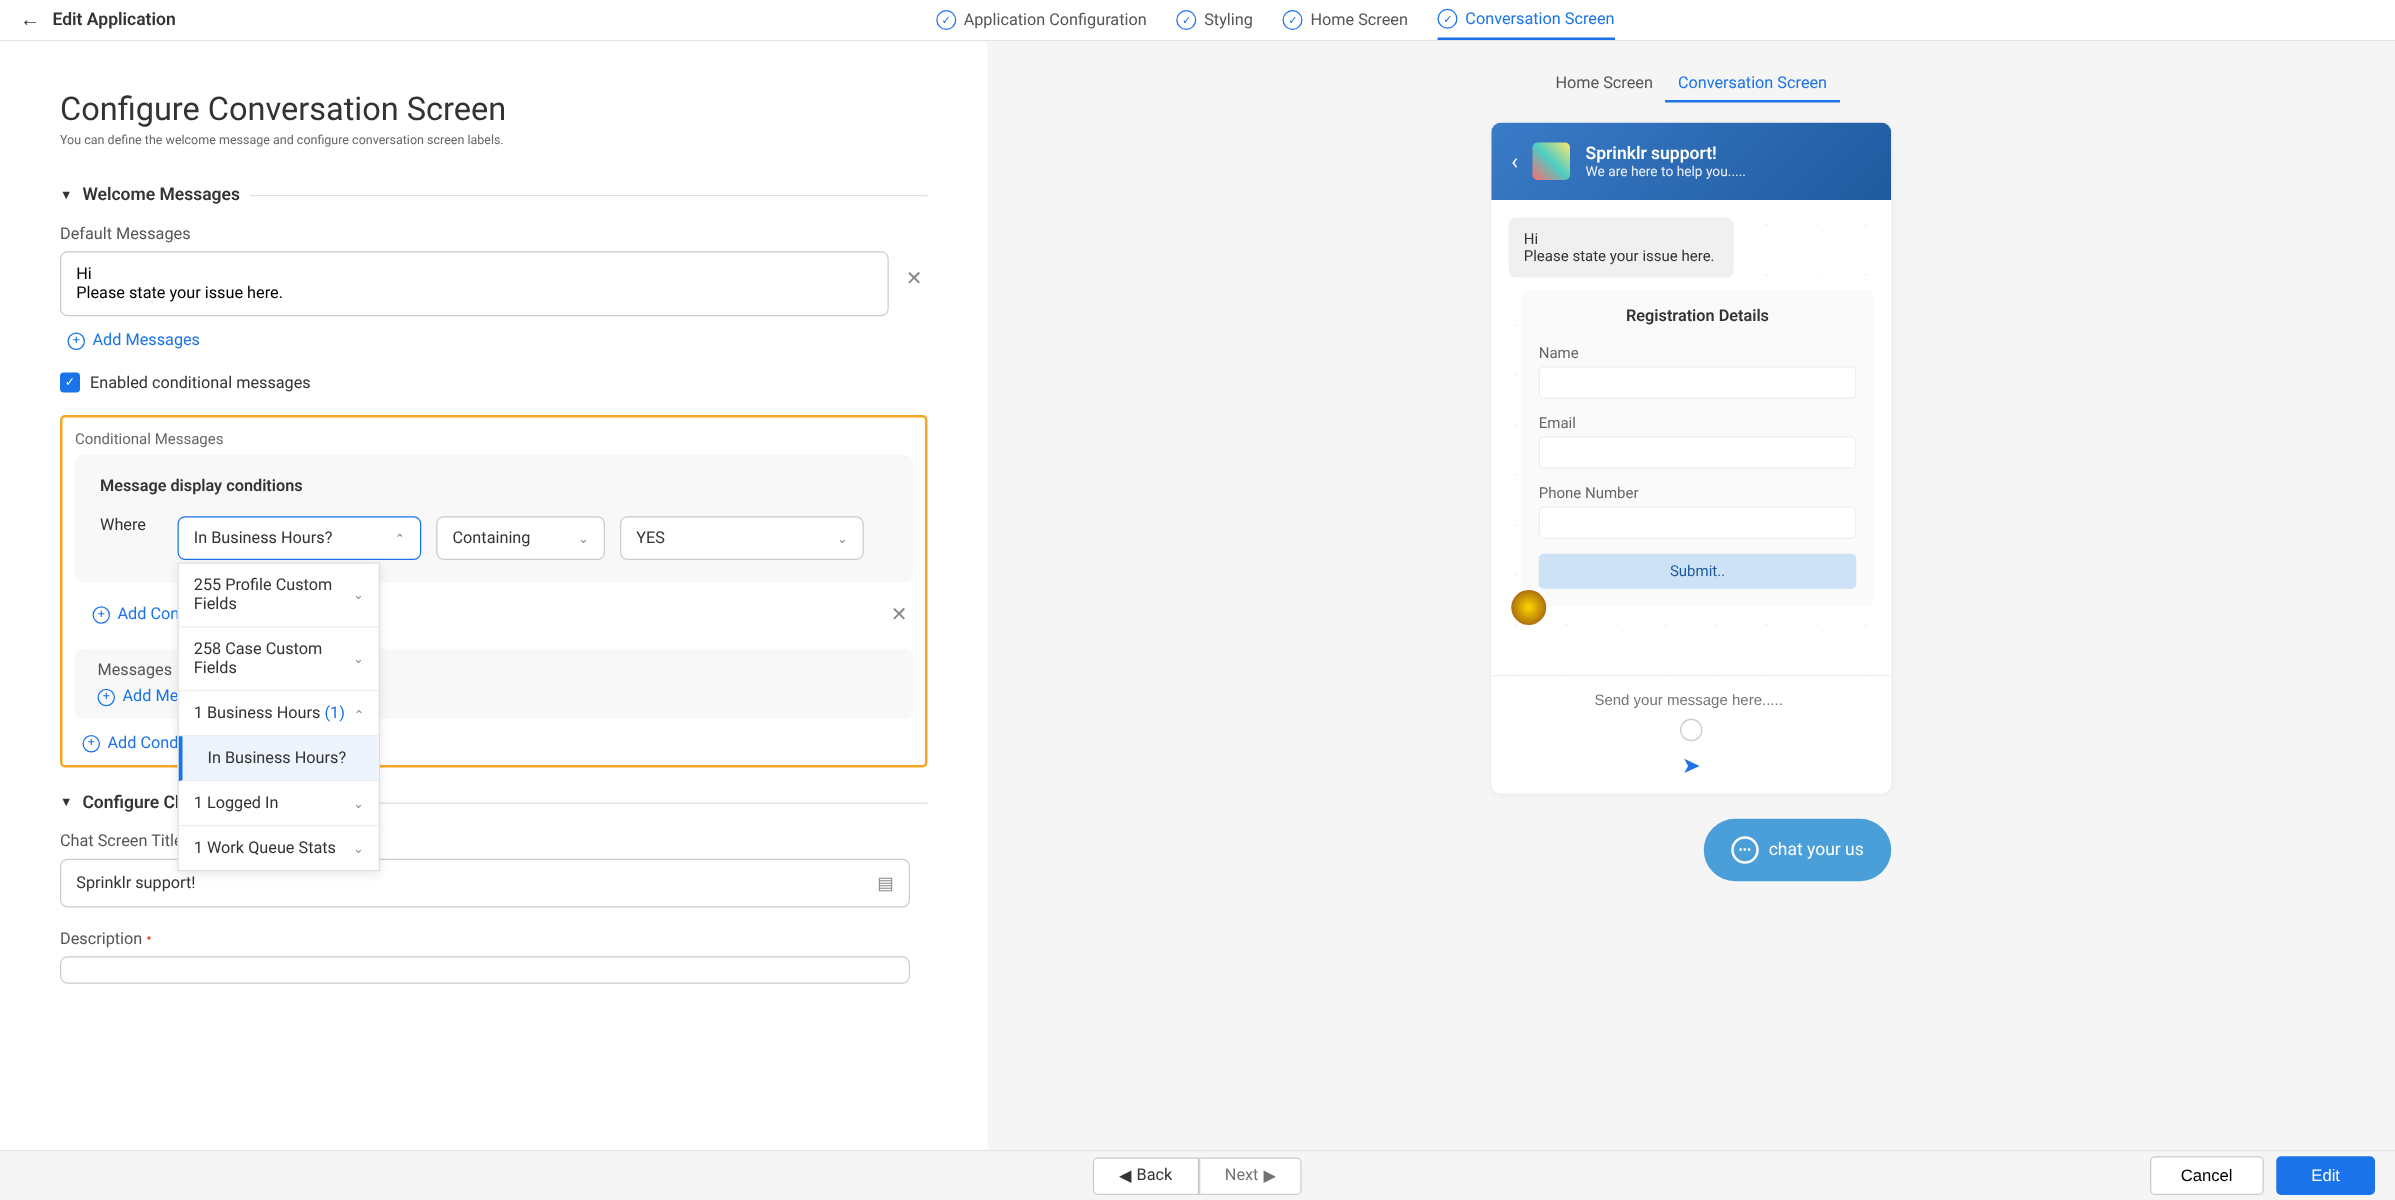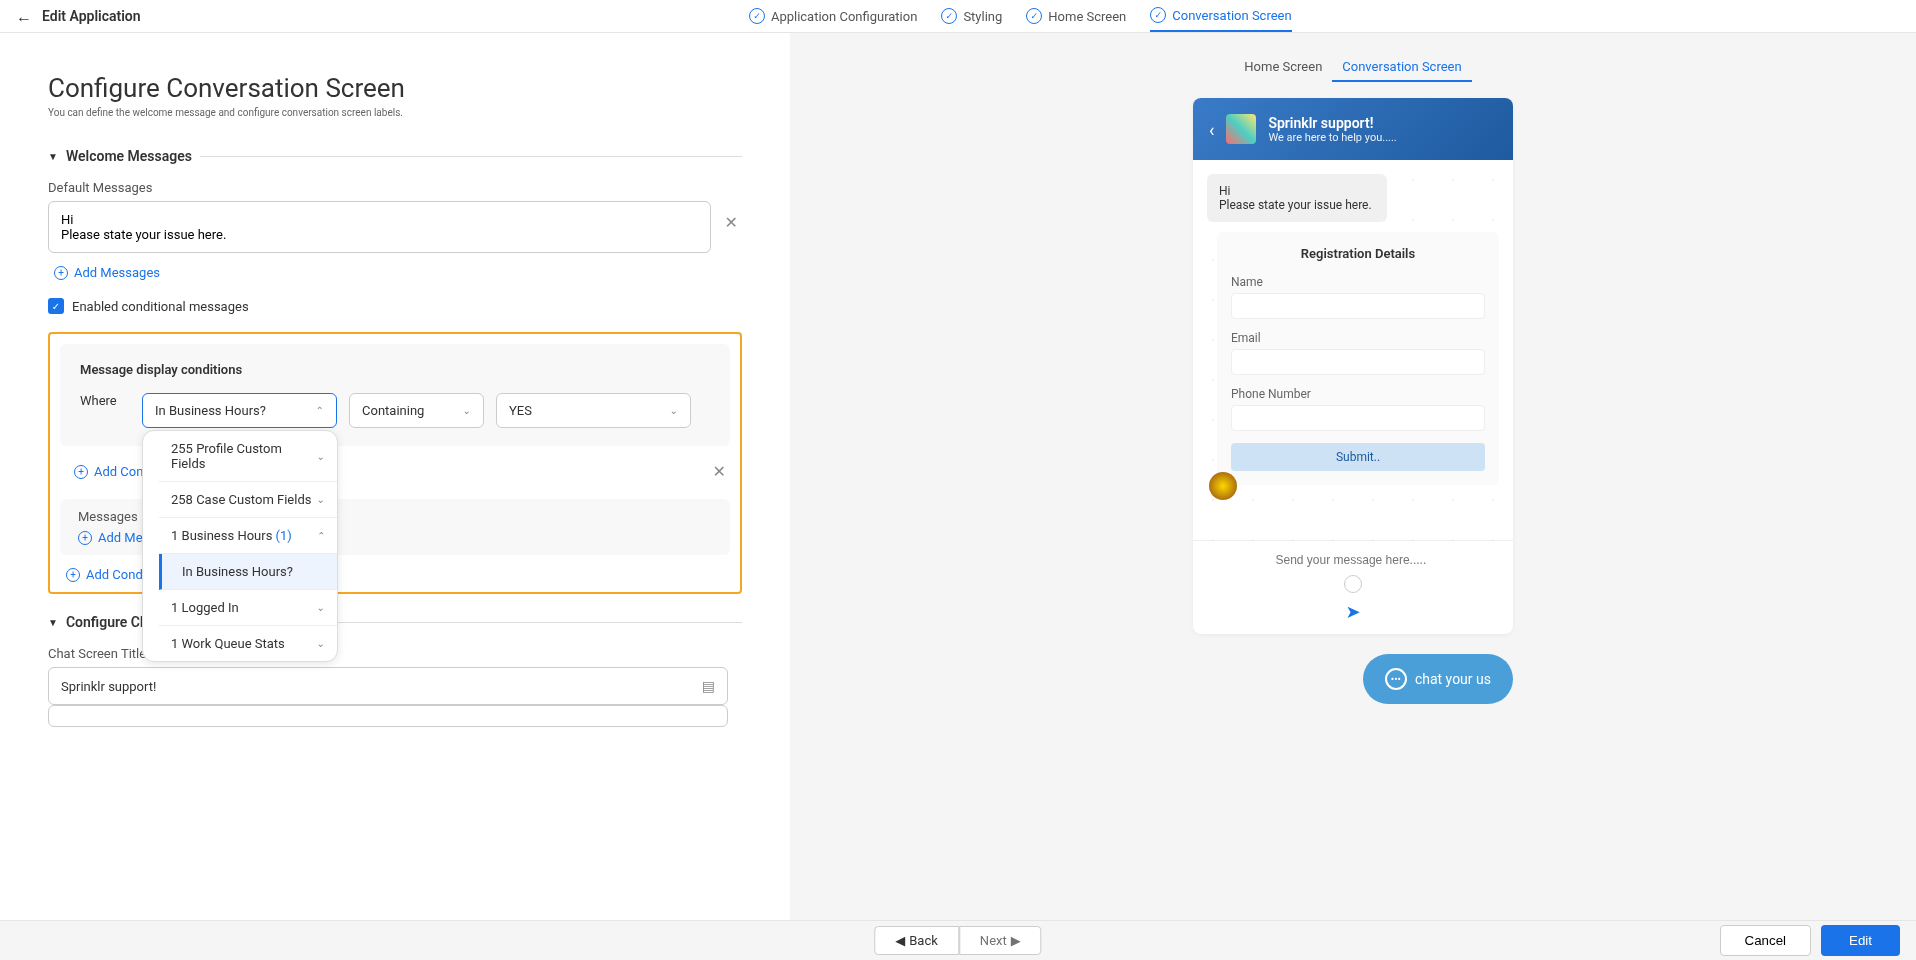--- a/index.html
+++ b/index.html
@@ -31,21 +31,21 @@
 .cond-card { background: #f8f8f8; border-radius: 6px; padding: 18px 20px; margin-bottom: 12px; }
 .cond-title { font-weight: 600; margin-bottom: 16px; }
 .cond-row { display: flex; align-items: flex-start; gap: 12px; }
 .where-label { font-size: 13px; width: 50px; }
 .select-box { border: 1px solid #ccc; border-radius: 6px; padding: 9px 12px; background: #fff; display: flex; align-items: center; justify-content: space-between; cursor: pointer; font-size: 13px; flex-shrink: 0; }
 .select-box.active { border-color: #1a73e8; }
 .select-box.w1 { width: 195px; }
 .select-box.w2 { width: 135px; }
 .select-box.w3 { width: 195px; }
 .chev { font-size: 10px; color: #888; }
-.dropdown { position: absolute; background: #fff; border: 1px solid #ddd; border-radius: 12px; box-shadow: 0 2px 8px rgba(0,0,0,0.1); width: 196px; z-index: 10; margin-top: 2px; padding-left: 16px; }
+.dropdown { position: absolute; background: #fff; border: 1px solid #ddd; border-radius: 0; box-shadow: 0 2px 8px rgba(0,0,0,0.1); width: 162px; z-index: 10; margin-top: 2px; }
 .dropdown-item { padding: 10px 12px; display: flex; justify-content: space-between; align-items: center; cursor: pointer; font-size: 13px; border-bottom: 1px solid #eee; }
 .dropdown-item:last-child { border-bottom: none; }
 .dropdown-item.expanded .chev { transform: rotate(180deg); display: inline-block; }
 .dropdown-item.selected { background: #eef4fe; border-left: 3px solid #1a73e8; padding-left: 20px; }
 .dropdown-item .count { color: #1a73e8; }
 .add-cond-row { display: flex; align-items: center; justify-content: space-between; margin-bottom: 14px; }
 .msg-label { font-size: 13px; color: #555; margin-bottom: 6px; }
 .right-panel { flex: 1; background: #f5f5f5; display: flex; flex-direction: column; align-items: center; padding-top: 20px; }
 .preview-tabs { display: flex; gap: 0; margin-bottom: 16px; }
 .preview-tab { padding: 6px 10px; font-size: 13px; cursor: pointer; color: #555; }
@@ -130,20 +130,21 @@
       <span class="plus-circle">+</span>
       <span>Add Messages</span>
     </div>
 
     <div class="checkbox-row">
       <div class="checkbox">✓</div>
       <span>Enabled conditional messages</span>
     </div>
 
     <div class="cond-box">
+      <div class="cond-label">Conditional Messages</div>
       <div class="cond-card">
         <div class="cond-title">Message display conditions</div>
         <div class="cond-row" style="position:relative;">
           <span class="where-label">Where</span>
           <div style="position:relative;">
             <div class="select-box active w1">
               <span>In Business Hours?</span>
               <span class="chev">⌃</span>
             </div>
             <div class="dropdown">
@@ -210,20 +211,24 @@
 
     <div class="field-label">
       <span>Chat Screen Title</span>
       <span class="req-star">•</span>
     </div>
     <div class="text-input">
       <span>Sprinklr support!</span>
       <span class="input-icon">▤</span>
     </div>
 
+    <div class="field-label" style="margin-top:18px;">
+      <span>Description</span>
+      <span class="req-star">•</span>
+    </div>
     <div class="text-input" style="height:18px;"></div>
   </div>
 
   <div class="right-panel">
     <div class="preview-tabs">
       <div class="preview-tab">Home Screen</div>
       <div class="preview-tab active">Conversation Screen</div>
     </div>
     <div style="display:flex;flex-direction:column;align-items:flex-end;">
     <div class="chat-widget">

